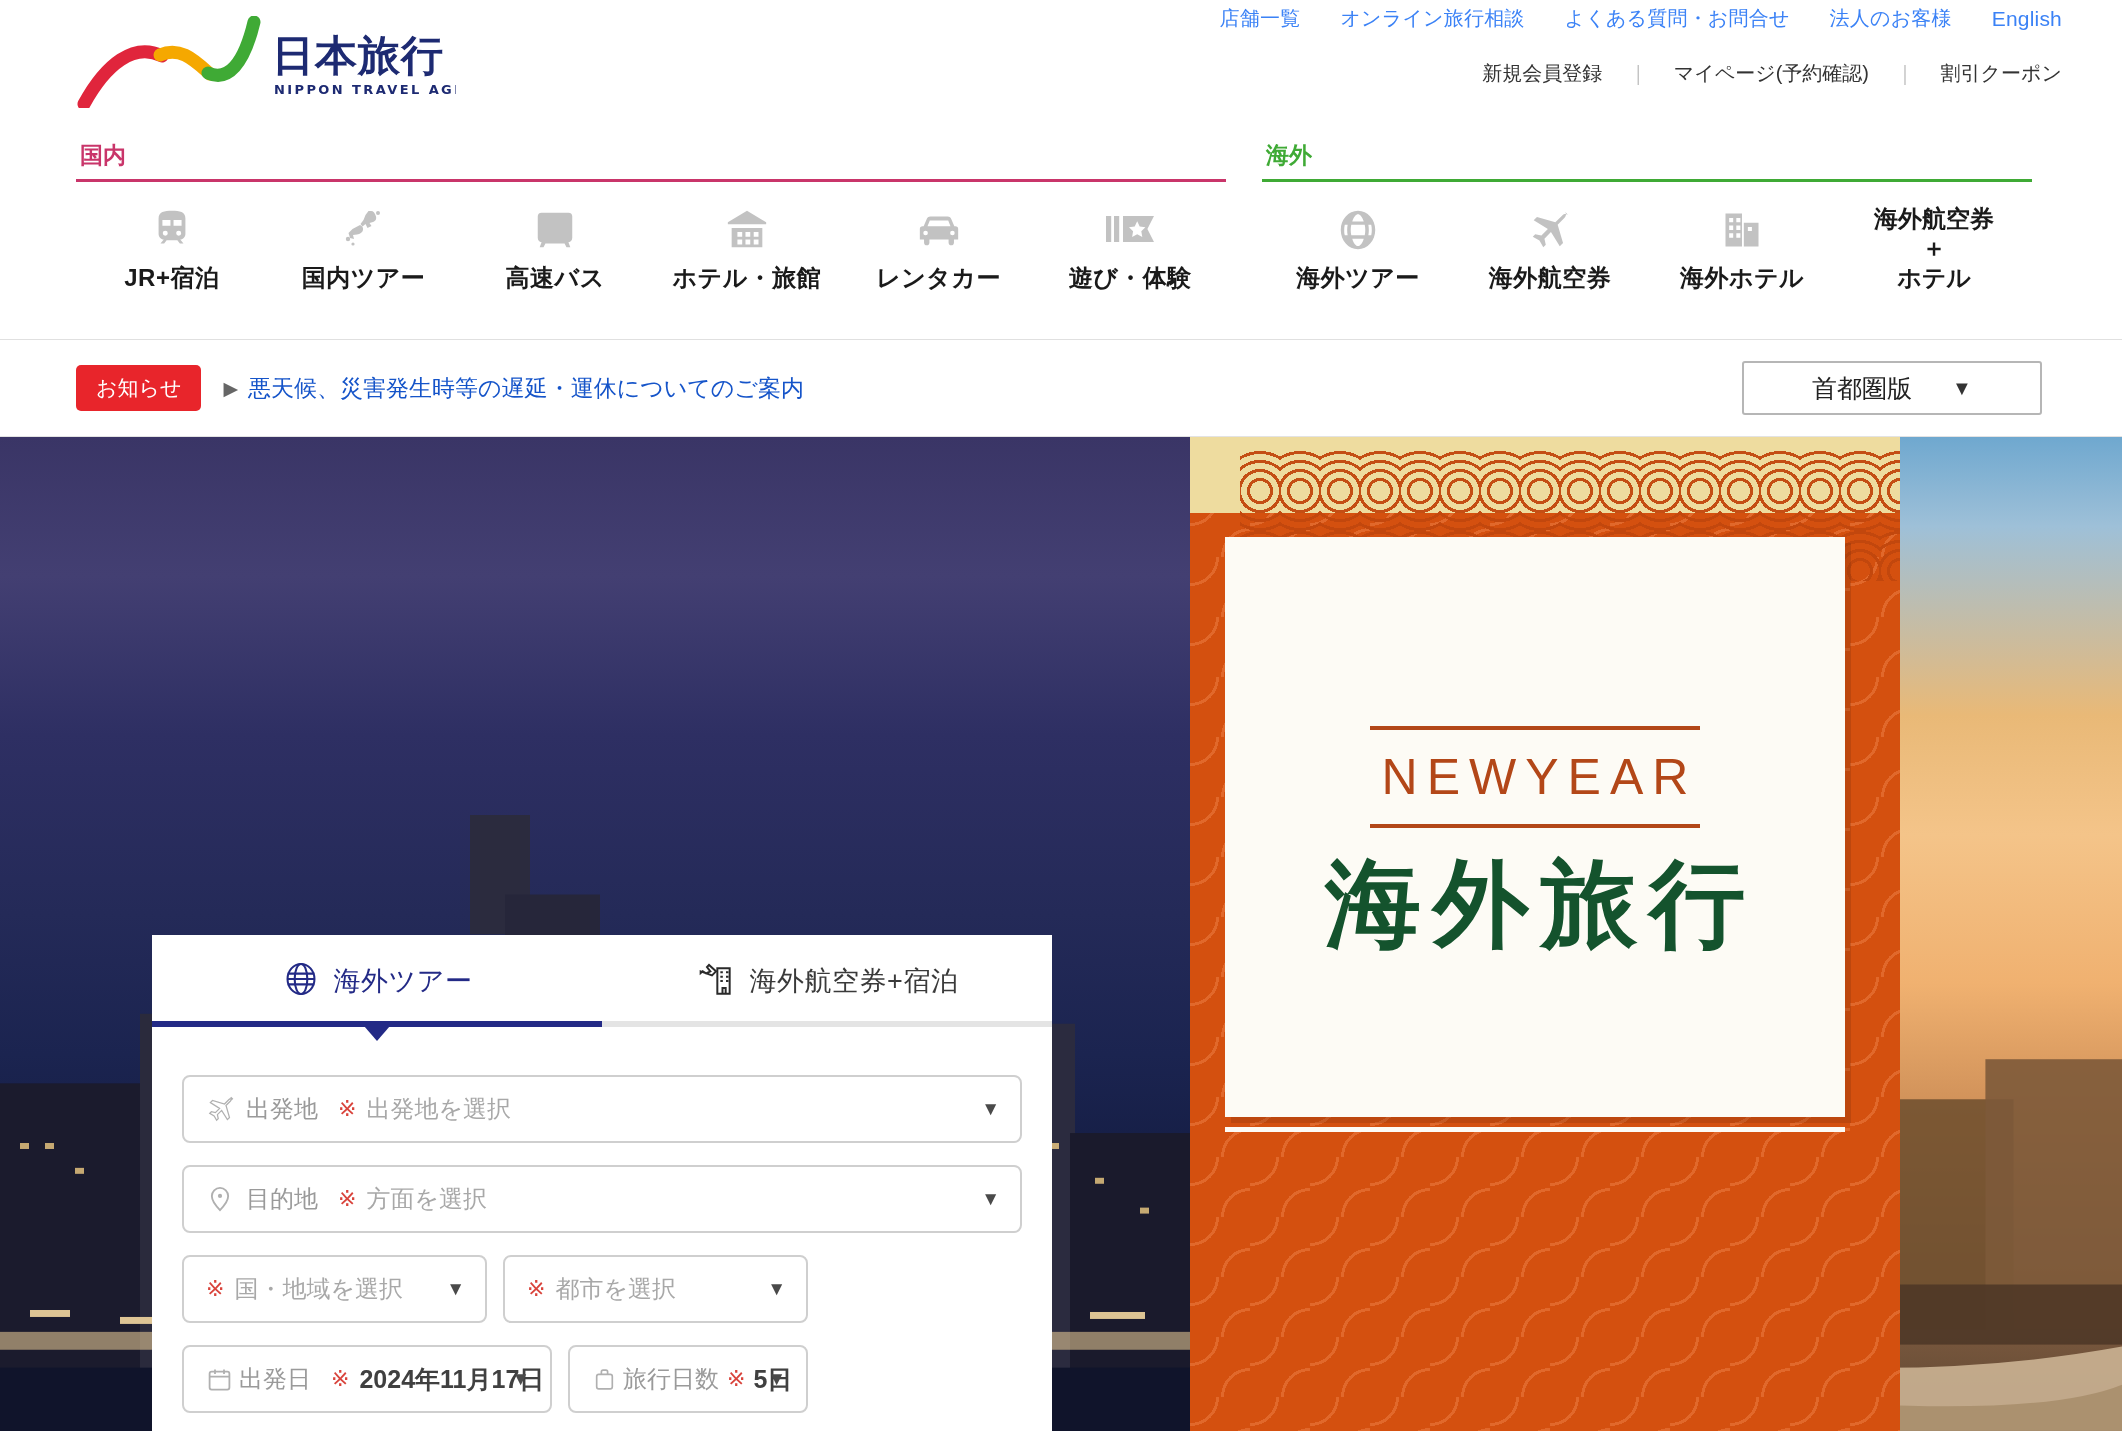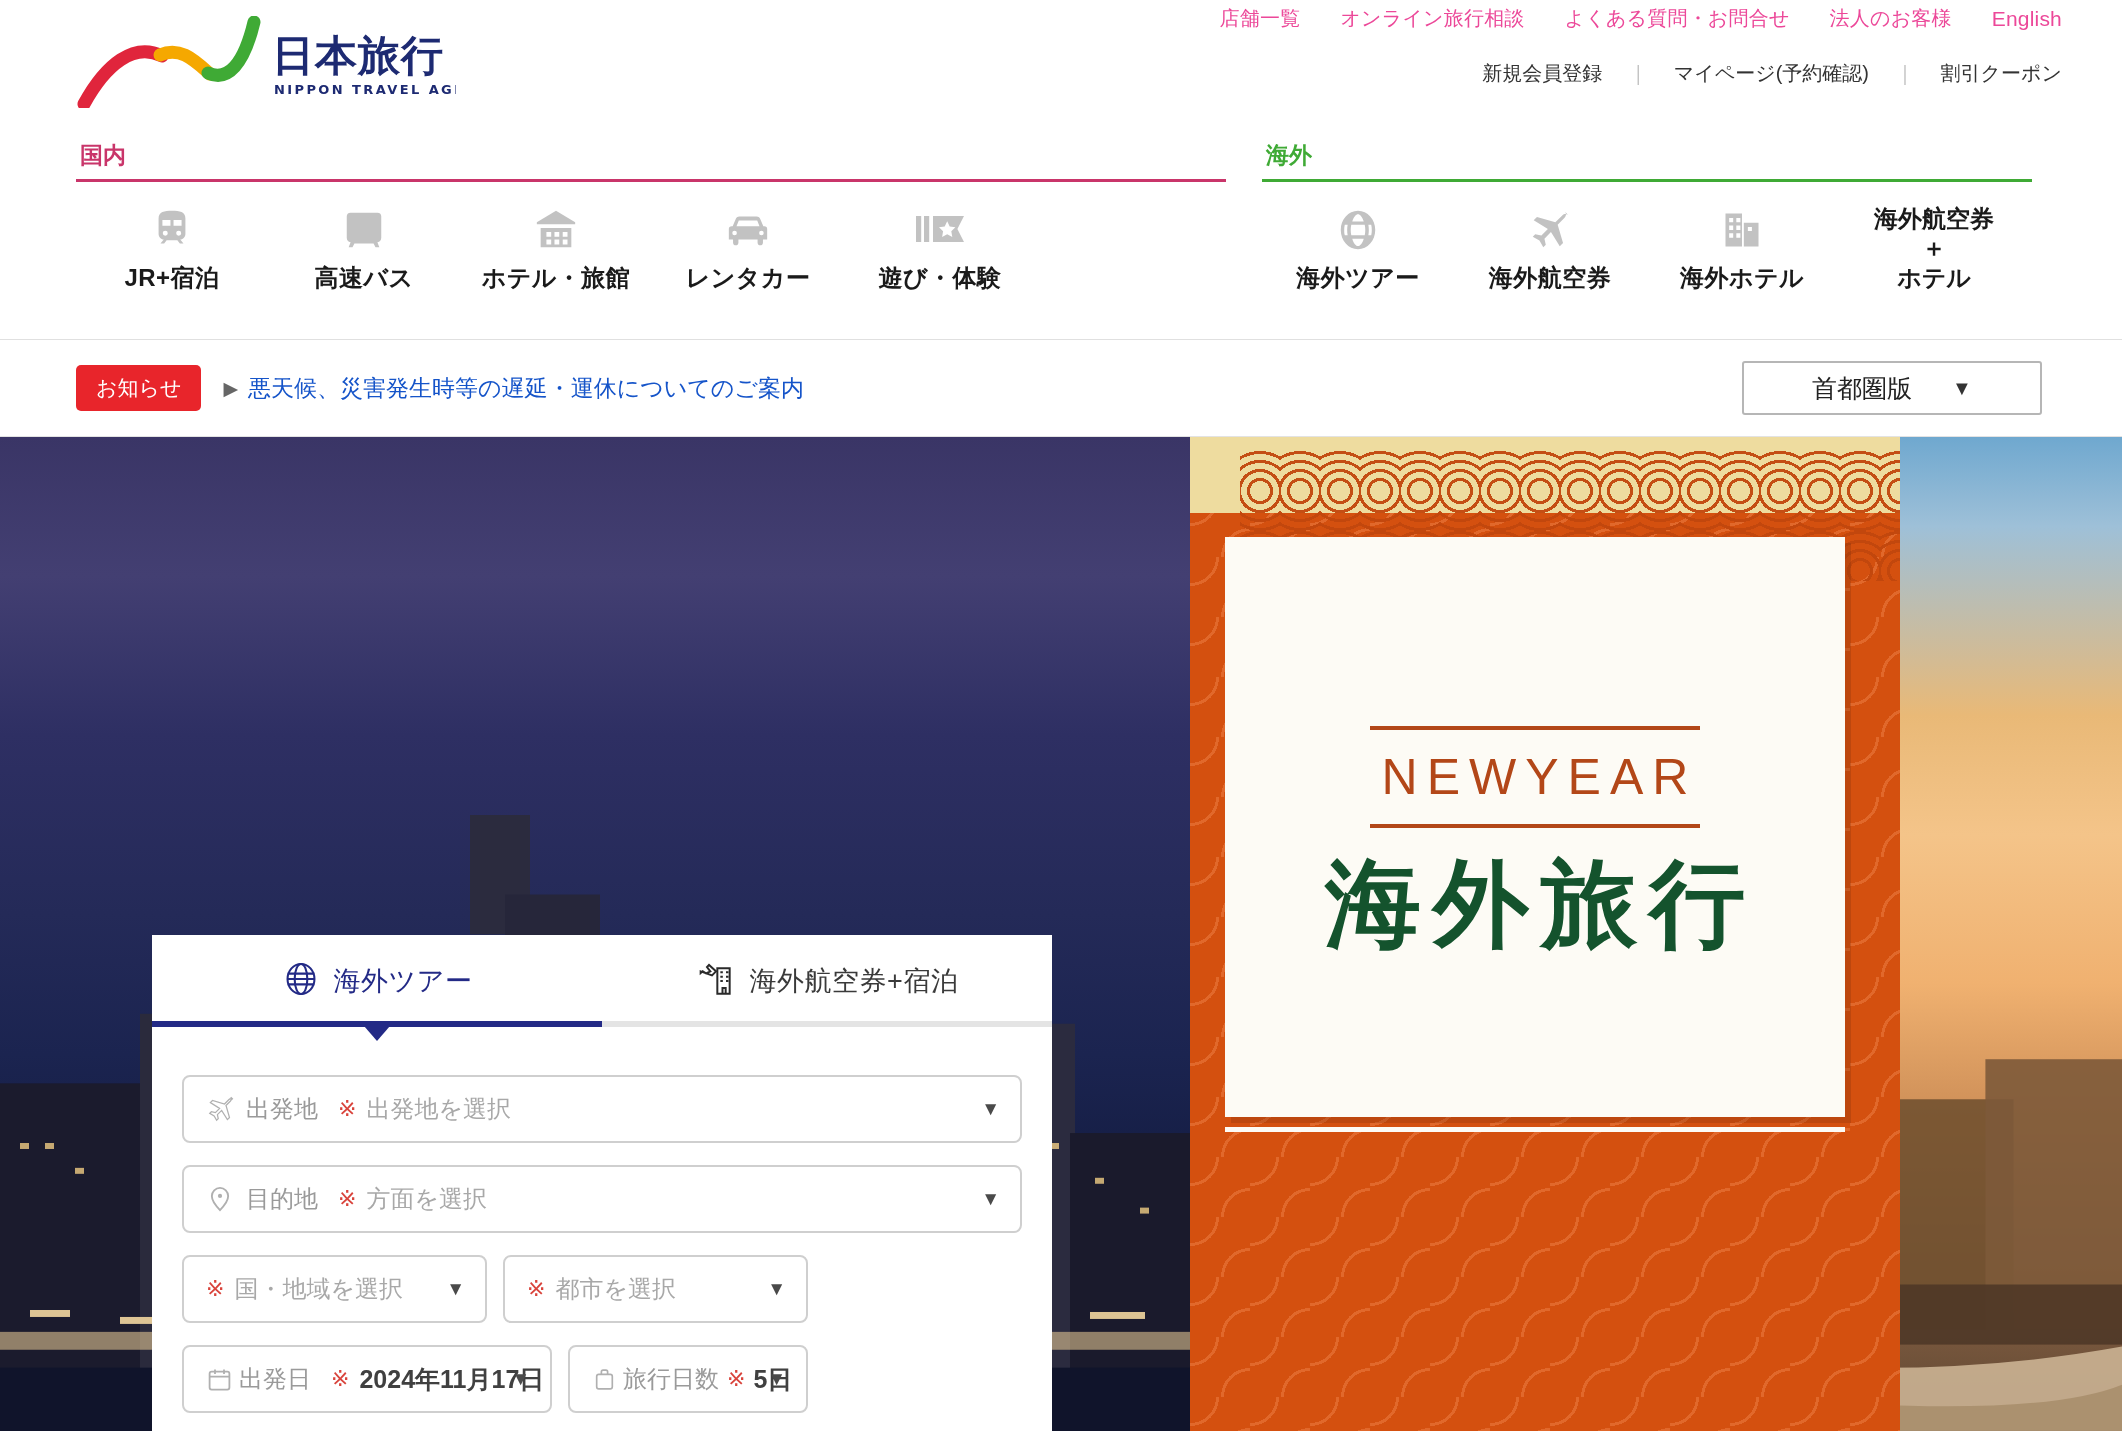--- a/index.html
+++ b/index.html
@@ -15,21 +15,21 @@
   .header { position: relative; height: 140px; background: #fff; }
 
   .logo { position: absolute; left: 76px; top: 16px; width: 380px; height: 92px; }
   .logo svg { display: block; }
 
   .util-row1 {
     position: absolute; right: 60px; top: 5px;
     display: flex; align-items: center; gap: 40px;
   }
   .util-row1 a {
-    font-size: 20px; color: #ec4899; text-decoration: none;
+    font-size: 20px; color: #3b82f6; text-decoration: none;
     white-space: nowrap; letter-spacing: .2px;
   }
   .util-row1 a.en { font-size: 21px; }
 
   .util-row2 {
     position: absolute; right: 60px; top: 60px;
     display: flex; align-items: center; gap: 26px;
   }
   .util-row2 a {
     font-size: 20px; color: #333; text-decoration: none; white-space: nowrap;
@@ -245,20 +245,32 @@
 
         <a class="nav-item" href="#">
           <span class="ico">
             <svg width="46" height="46" viewBox="0 0 24 24">
                 <path d="M12 2C8 2 5 2.5 5 6v8c0 1.6 1.2 3 2.7 3l-1.7 2h1.9l1.3-1.6h5.6L16.1 19H18l-1.7-2c1.5 0 2.7-1.4 2.7-3V6c0-3.5-3-4-7-4zm-5 4.8h4.2v3H7V6.8zm5.8 0H17v3h-4.2v-3zM8.5 15a1.3 1.3 0 110-2.6 1.3 1.3 0 010 2.6zm7 0a1.3 1.3 0 110-2.6 1.3 1.3 0 010 2.6z"></path>
               </svg>
           </span>
           <span class="lbl">JR+宿泊</span>
         </a>
 
+        <a class="nav-item" href="#">
+          <span class="ico">
+            <svg width="48" height="46" viewBox="0 0 48 46">
+              <path d="M31 4c2.5 0 4 2 5 5.5.8 3-1 5-3 5.5l-3.5 1 2 3-4 2-2-4-3 2.5-2-2.5 3-4 2-5 3-4z"></path>
+              <path d="M20 18c2 .5 3.5 2.5 3 5-.5 2.5-3 4-6 4.5l-4 .5 1 4-4-1-1.5-5 4-4 7.5-4z"></path>
+              <circle cx="8" cy="32" r="2.2"></circle>
+                <circle cx="13" cy="37" r="1.6"></circle>
+                <circle cx="38" cy="6" r="2"></circle>
+            </svg>
+          </span>
+          <span class="lbl">国内ツアー</span>
+        </a>
 
         <a class="nav-item" href="#">
           <span class="ico">
             <svg width="46" height="46" viewBox="0 0 24 24">
                 <path d="M5 3h14a2 2 0 012 2v11a2.5 2.5 0 01-2 2.4L20 21h-2l-1-2H7l-1 2H4l1-2.6A2.5 2.5 0 013 16V5a2 2 0 012-2zm4 1.6h6v1.8H9V4.6zM5.5 8h13v4.5h-13V8zM7 17a1.3 1.3 0 110-2.6A1.3 1.3 0 017 17zm10 0a1.3 1.3 0 110-2.6 1.3 1.3 0 010 2.6z"></path>
               </svg>
           </span>
           <span class="lbl">高速バス</span>
         </a>
 

